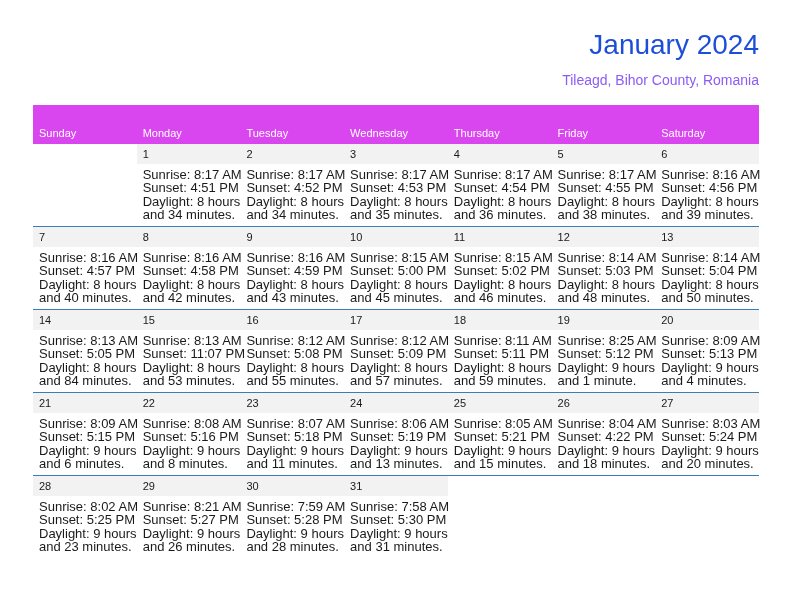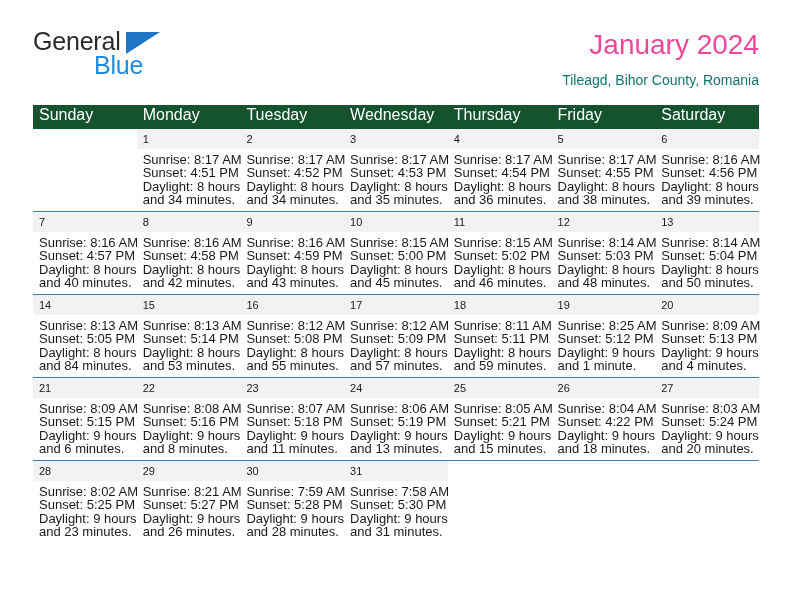--- a/index.html
+++ b/index.html
@@ -64,49 +64,49 @@
   }
   .title-block {
     position: absolute;
     right: 0;
     top: 0;
     text-align: right;
   }
   .cal-title {
     font-size: 28px;
     line-height: 34px;
-    color: #ec4899;
+    color: #1d4ed8;
     font-weight: normal;
     margin: 0;
     white-space: nowrap;
   }
   .cal-subtitle {
     font-size: 14px;
     line-height: 20px;
-    color: #0f766e;
+    color: #8b5cf6;
     margin: 8px 0 0 0;
     white-space: nowrap;
   }
 
   
   .calendar {
     position: absolute;
     left: 33px;
     top: 105px;
     width: 726px;
     border-collapse: collapse;
     table-layout: fixed;
   }
   .calendar th {
-    background: #14532d;
+    background: #d946ef;
     color: #ffffff;
-    font-size: 16px;
+    font-size: 11px;
     font-weight: normal;
     text-align: left;
-    padding: 1px 0 5px 6px;
+    padding: 22px 0 5px 6px;
     height: 9px;
     border: none;
   }
   .calendar td {
     vertical-align: top;
     padding: 0;
     border: none;
     border-top: 1px solid #3b7cb9;
     height: 82px;
     background: #ffffff;
@@ -138,25 +138,20 @@
     white-space: nowrap;
   }
 </style>
 </head>
 <body>
 
 <div class="page">
 
   <div class="header">
 
-    <div class="brand">
-      <span class="brand-line1">General</span>
-      <span class="brand-tri"></span>
-      <span class="brand-line2">Blue</span>
-    </div>
 
     <div class="title-block">
       <h1 class="cal-title">January 2024</h1>
       <p class="cal-subtitle">Tileagd, Bihor County, Romania</p>
     </div>
 
   </div>
 
   <table class="calendar">
     <thead>
@@ -302,21 +297,21 @@
               <div>Sunrise: 8:13 AM</div>
               <div>Sunset: 5:05 PM</div>
               <div>Daylight: 8 hours</div>
               <div>and 84 minutes.</div>
             </div>
           </td>
           <td class="">
             <div class="daynum">15</div>
             <div class="cellinfo">
               <div>Sunrise: 8:13 AM</div>
-              <div>Sunset: 5:14 PM</div>
+              <div>Sunset: 11:07 PM</div>
               <div>Daylight: 8 hours</div>
               <div>and 53 minutes.</div>
             </div>
           </td>
           <td class="">
             <div class="daynum">16</div>
             <div class="cellinfo">
               <div>Sunrise: 8:12 AM</div>
               <div>Sunset: 5:08 PM</div>
               <div>Daylight: 8 hours</div>

